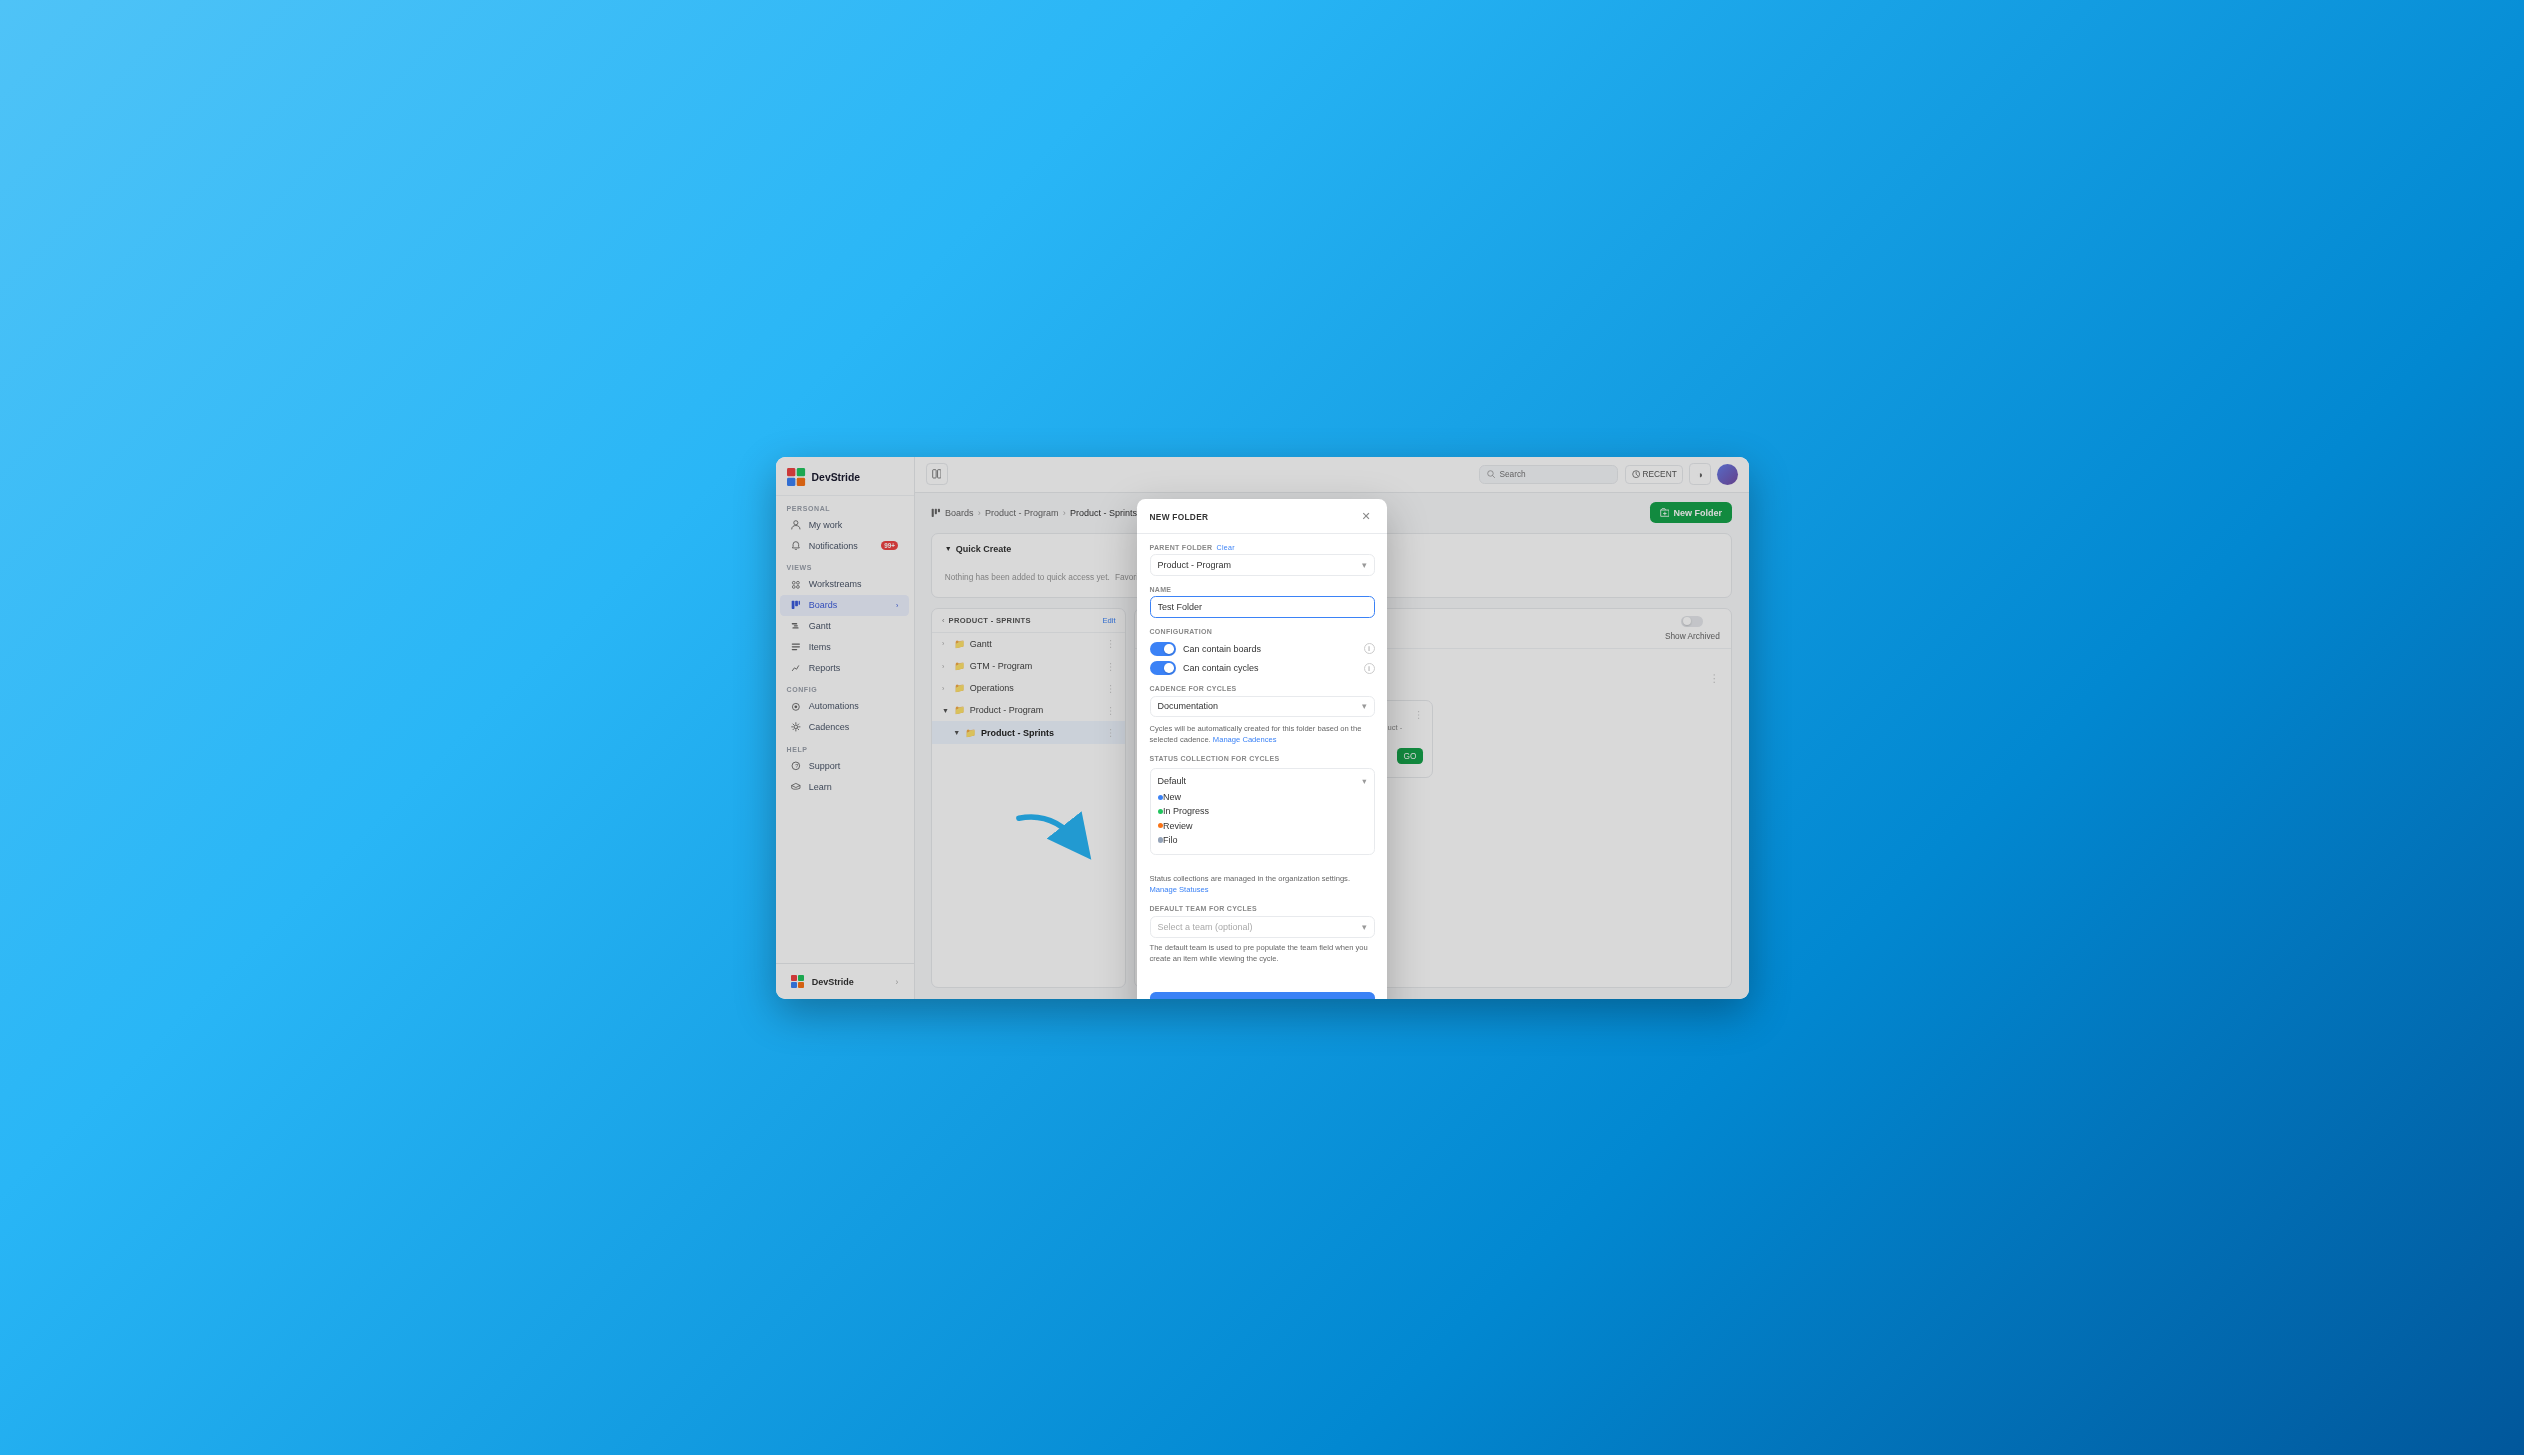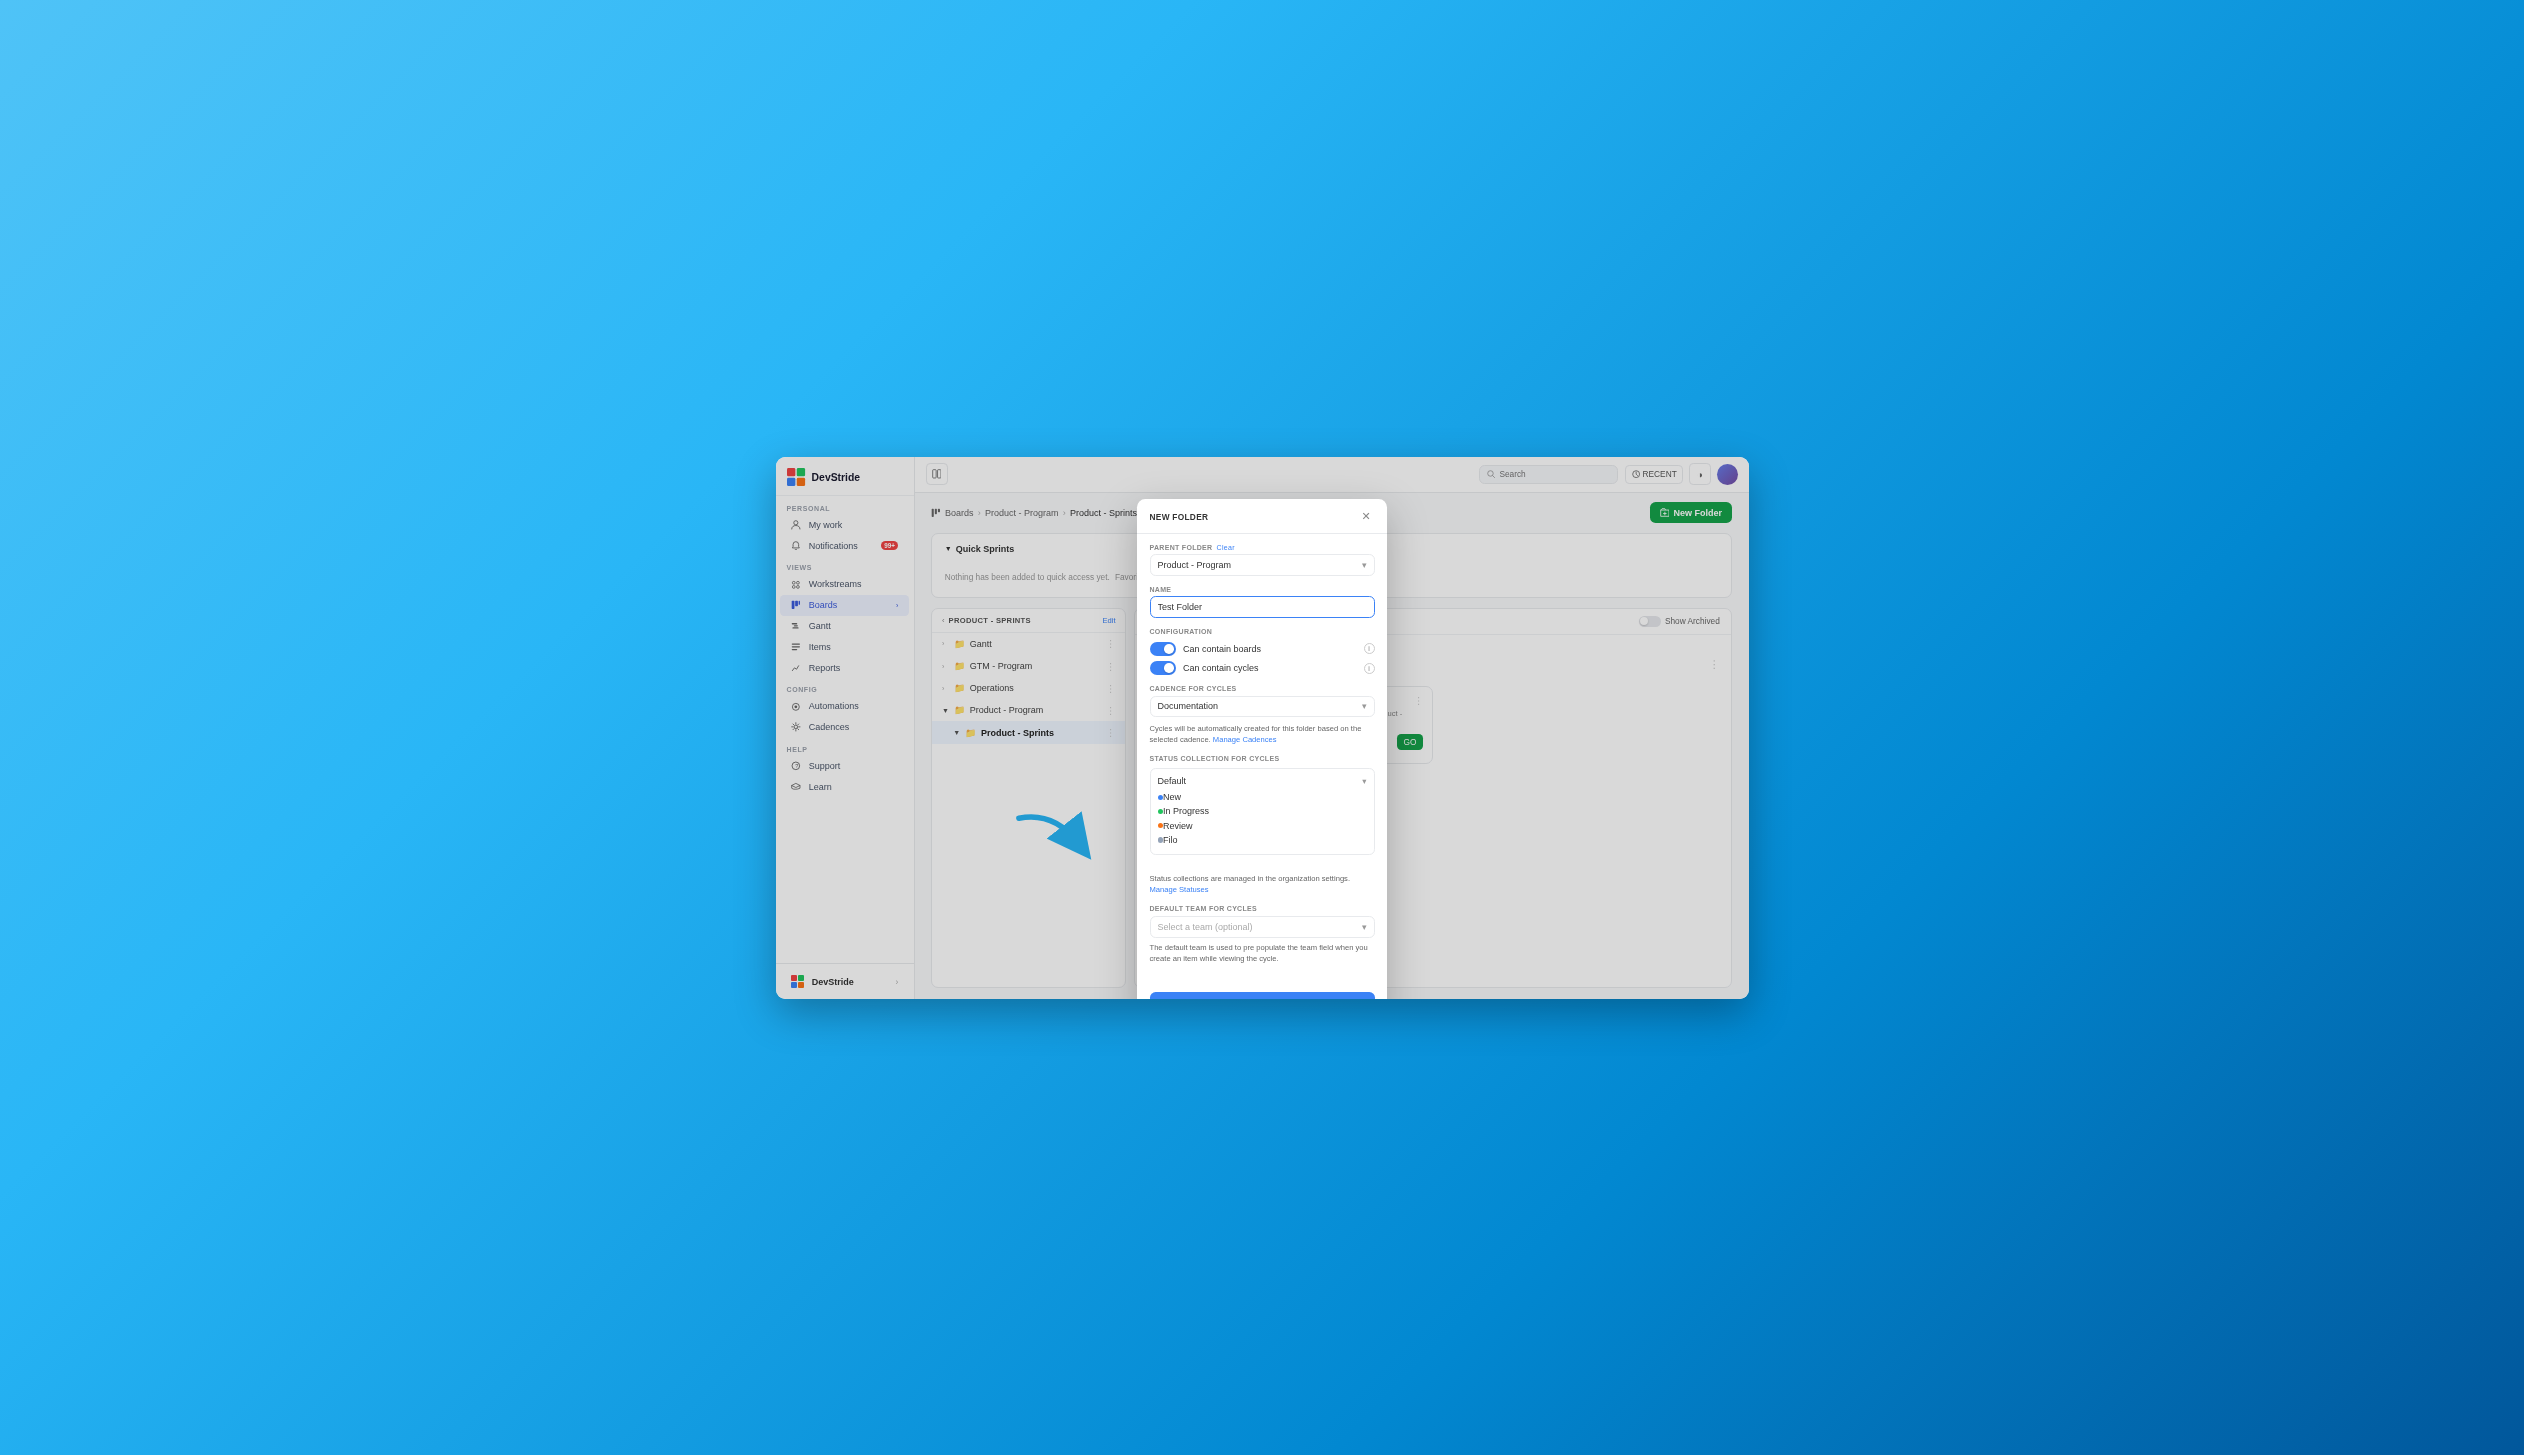--- a/index.html
+++ b/index.html
@@ -276,20 +276,21 @@
       padding: 7px 11px;
       border-bottom: 0.7px solid #f0f2f5;
       gap: 4.2px;
     }
     .show-archived {
       display: flex;
       align-items: center;
       gap: 4.2px;
       font-size: 8.3px;
       color: #666;
+      flex-direction: column;
     }
     .toggle-sm {
       width: 22px;
       height: 11px;
       background: #e5e7eb;
       border-radius: 5.6px;
       position: relative;
       cursor: pointer;
     }
     .toggle-sm::after {
@@ -754,21 +755,21 @@
               <path d="M1 3l2-2h4l1 2" stroke="white" stroke-width="1.2"></path>
               <path d="M7 6v4M5 8h4" stroke="white" stroke-width="1.2" stroke-linecap="round"></path>
             </svg>
           <span>New Folder</span>
         </button>
       </div>
 
       <div class="quick-access">
         <div class="quick-access-header">
           <span style="font-size:7px;">▼</span>
-          <span>Quick Sprints</span>
+          <span>Quick Create</span>
         </div>
         <div class="quick-access-empty">
           <span>Nothing has been added to quick access yet.</span>
           <span style="margin-left:2.8px;">Favorite items to add them to quick access.</span>
         </div>
       </div>
 
       <div class="two-col">
 
         <div class="folder-panel">

